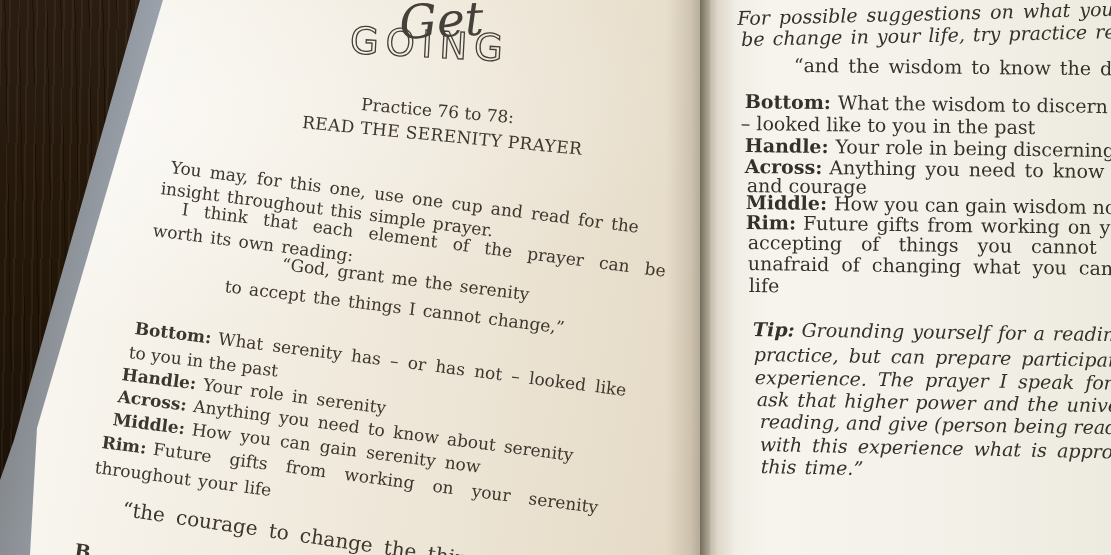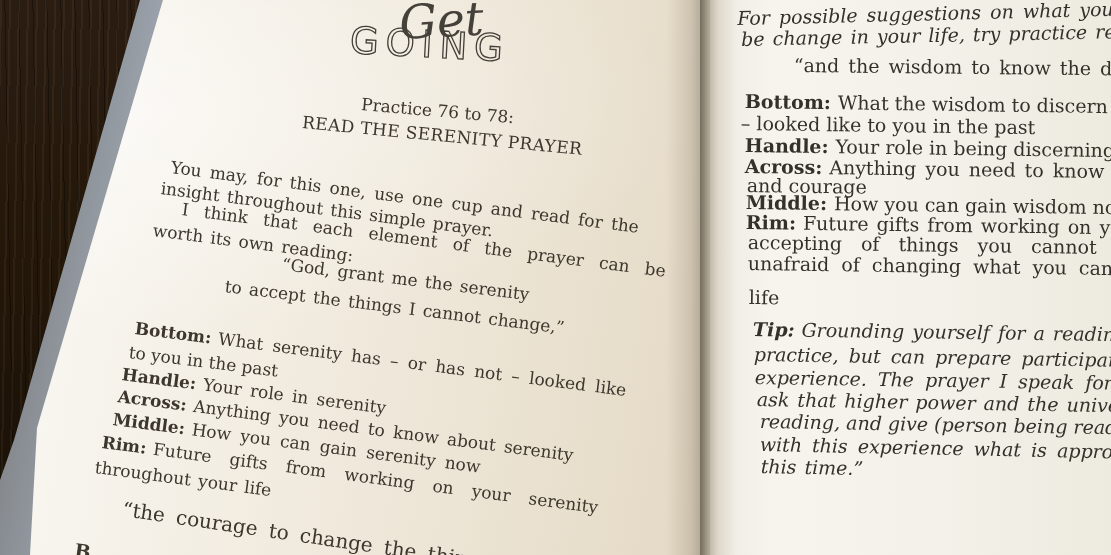--- a/index.html
+++ b/index.html
@@ -63,21 +63,21 @@
   .rp-q{left:794px;top:56px;transform:rotate(0.6deg);word-spacing:3px;}
   .rp-b1{left:745px;top:92px;transform:rotate(0.8deg);}
   .rp-b2{left:741px;top:114px;transform:rotate(0.8deg);}
   .rp-b3{left:745px;top:136px;transform:rotate(0.8deg);}
   .rp-b4{left:745px;top:157px;transform:rotate(0.8deg);word-spacing:3px;}
   .rp-b5{left:747px;top:176px;transform:rotate(0.8deg);}
   .rp-b6{left:746px;top:193px;transform:rotate(0.8deg);}
   .rp-b7{left:746px;top:213px;transform:rotate(0.8deg);word-spacing:2px;}
   .rp-b8{left:748px;top:233px;transform:rotate(0.8deg);word-spacing:13px;}
   .rp-b9{left:748px;top:254px;transform:rotate(0.8deg);word-spacing:6px;}
-  .rp-b10{left:749px;top:276px;transform:rotate(0.8deg);margin-top:12px;}
+  .rp-b10{left:749px;top:276px;transform:rotate(0.8deg);}
   .rp-t1{left:753px;top:320px;transform:rotate(0.8deg);word-spacing:2px;}
   .rp-t2{left:754px;top:345px;transform:rotate(0.9deg);word-spacing:4px;}
   .rp-t3{left:755px;top:368px;transform:rotate(0.9deg);word-spacing:5px;}
   .rp-t4{left:757px;top:390px;transform:rotate(1deg);word-spacing:2px;}
   .rp-t5{left:760px;top:412px;transform:rotate(1deg);}
   .rp-t6{left:760px;top:435px;transform:rotate(1.2deg);word-spacing:4px;}
   .rp-t7{left:761px;top:457px;transform:rotate(1.2deg);word-spacing:2px;}
 </style>
 </head>
 <body>

